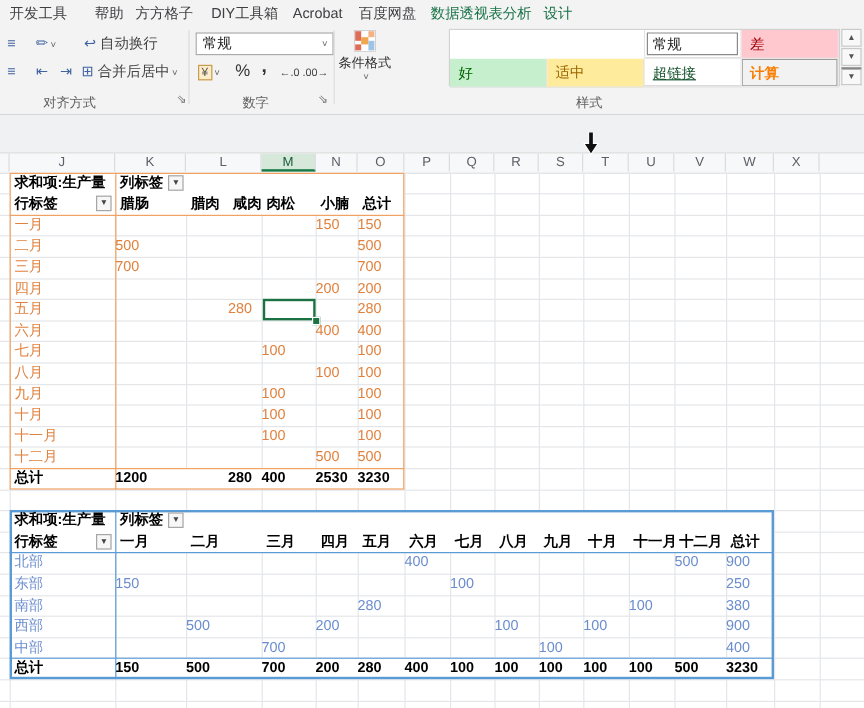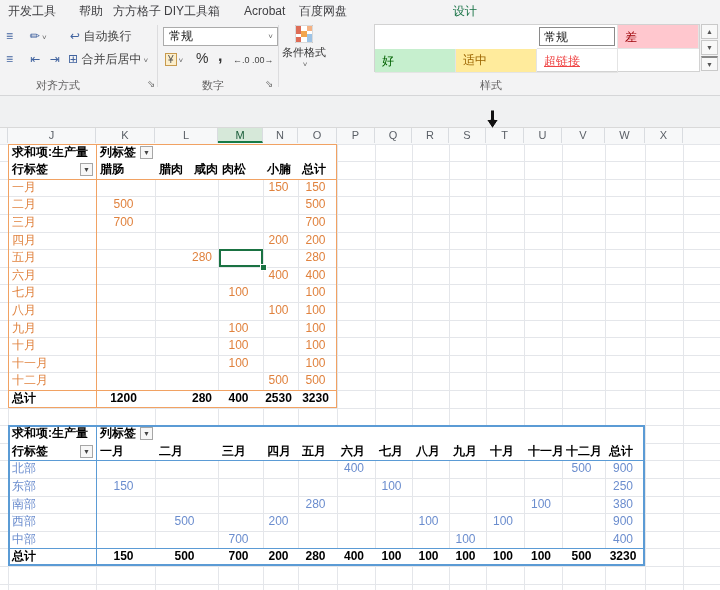--- a/index.html
+++ b/index.html
@@ -25,62 +25,63 @@
   .bigbtn .bicon{display:block;margin:1px auto 2px auto;}
   #gallery{position:absolute;left:374px;top:24px;width:326px;height:48px;background:#fff;
            border:1px solid #d2d2d2;box-sizing:border-box;}
   .gcell{position:absolute;width:81px;height:24px;line-height:24px;font-size:12px;color:#222;
          padding-left:7px;box-sizing:border-box;border-right:1px solid #e4e4e4;
          border-bottom:1px solid #e4e4e4;white-space:nowrap;overflow:hidden;}
   .gk-selected{box-shadow:inset 0 0 0 2px #fff, inset 0 0 0 3px #8a8a8a;}
   .gk-bad{background:#FFC7CE;color:#9C0006;}
   .gk-good{background:#C6EFCE;color:#006100;}
   .gk-neutral{background:#FFEB9C;color:#9C6500;}
-  .gk-link{color:#ef4444;text-decoration:underline;}
+  .gk-link{color:#14532d;text-decoration:underline;}
   .gk-calc{background:#F2F2F2;color:#FA7D00;font-weight:bold;box-shadow:inset 0 0 0 1px #9a9a9a;}
   .gscroll{position:absolute;left:701px;width:17px;height:15px;background:#f8f8f8;border:1px solid #c9c9c9;
            box-sizing:border-box;font-size:7px;color:#555;text-align:center;line-height:13px;}
   
   #strip{position:absolute;left:0;top:96px;width:720px;height:31px;background:#f0f1f2;
          border-bottom:1px solid #d9d9d9;}
   
   #colhdr{position:absolute;left:0;top:128px;width:720px;height:16px;background:#f7f8f9;
           border-bottom:1px solid #c7cbd1;}
   .colcell{position:absolute;top:0;height:15px;line-height:15px;text-align:center;font-size:11px;
            color:#5a5f66;border-right:1px solid #d9dce0;box-sizing:border-box;}
   .colcell.sel{background:#d6e8d9;color:#175b37;border-bottom:2px solid #167a46;}
   
   #sheet{position:absolute;left:0;top:144px;width:720px;height:446px;background:#fff;}
   .gl{position:absolute;background:#e4e6ea;}
   .panel{position:absolute;background:#fff;}
   .bl{position:absolute;}
   .cell{position:absolute;height:18px;line-height:17px;font-size:12px;white-space:nowrap;}
-  .num{text-align:center;}
+  .num{text-align:left;}
   .bold{font-weight:bold;color:#000;}
   .p1t{color:#e0823e;}
   .p2t{color:#6b8dce;}
   .ddbtn{position:absolute;width:13px;height:13px;background:#f7f7f7;border:1px solid #a6a6a6;
          box-sizing:border-box;font-size:7px;line-height:11px;text-align:center;color:#444;}
   #selbox{position:absolute;border:2px solid #1a7242;background:#fff;box-sizing:border-box;}
   #selhandle{position:absolute;width:5px;height:5px;background:#1a7242;border:1px solid #fff;}
   #cursor{position:absolute;left:486px;top:110px;}
 </style>
 </head>
 <body>
 
 <div id="app">
 
   <div id="ribbon">
     <div id="tabbar">
         <div class="tab" style="left: 0px;">开发工具</div>
         <div class="tab" style="left: 71px;">帮助</div>
         <div class="tab" style="left: 105px; text-align: right;">方方格子</div>
-        <div class="tab" style="left: 156px;">DIY工具箱</div>
+        <div class="tab" style="left: 168px;">DIY工具箱</div>
         <div class="tab" style="left: 236px;">Acrobat</div>
         <div class="tab" style="left: 291px;">百度网盘</div>
+        <div class="tab ctx" style="left: 351px;">数据透视表分析</div>
         <div class="tab ctx" style="left: 445px;">设计</div>
       </div>
 
     <span class="rbtn ricon" style="left:6px;top:28px;">≡</span>
     <span class="rbtn ricon" style="left:30px;top:28px;"><span style="display:inline-block;transform:rotate(-45deg);">✎</span><span class="chev">˅</span></span>
     <span class="rbtn" style="left:70px;top:28px;"><span class="ricon">↩</span> <span>自动换行</span></span>
     <span class="rbtn ricon" style="left:6px;top:51px;">≡</span>
     <span class="rbtn ricon" style="left:30px;top:51px;">⇤</span>
     <span class="rbtn ricon" style="left:50px;top:51px;">⇥</span>
     <span class="rbtn" style="left:68px;top:51px;"><span class="ricon">⊞</span> <span>合并后居中</span><span class="chev">˅</span></span>
@@ -112,20 +113,21 @@
       </svg>
       <span>条件格式</span>
       <span class="chev" style="display:block;">˅</span>
     </div>
     <div id="gallery">
         <div class="gcell gk-selected" style="left: 162px; top: 0px;">常规</div>
         <div class="gcell gk-bad" style="left: 243px; top: 0px;">差</div>
         <div class="gcell gk-good" style="left: 0px; top: 24px;">好</div>
         <div class="gcell gk-neutral" style="left: 81px; top: 24px; font-family: Liberation Mono, monospace;">适中</div>
         <div class="gcell gk-link" style="left: 162px; top: 24px;">超链接</div>
+        <div class="gcell gk-calc" style="left: 243px; top: 24px;">计算</div>
       </div>
     <div class="gscroll" style="top:24px;">▲</div>
     <div class="gscroll" style="top:40px;">▼</div>
     <div class="gscroll" style="top:56px;border-top:2px solid #888;">▼</div>
     <span class="grouplabel" style="left:480px;">样式</span>
   </div>
 
   <div id="strip"></div>
 
   <div id="colhdr">

